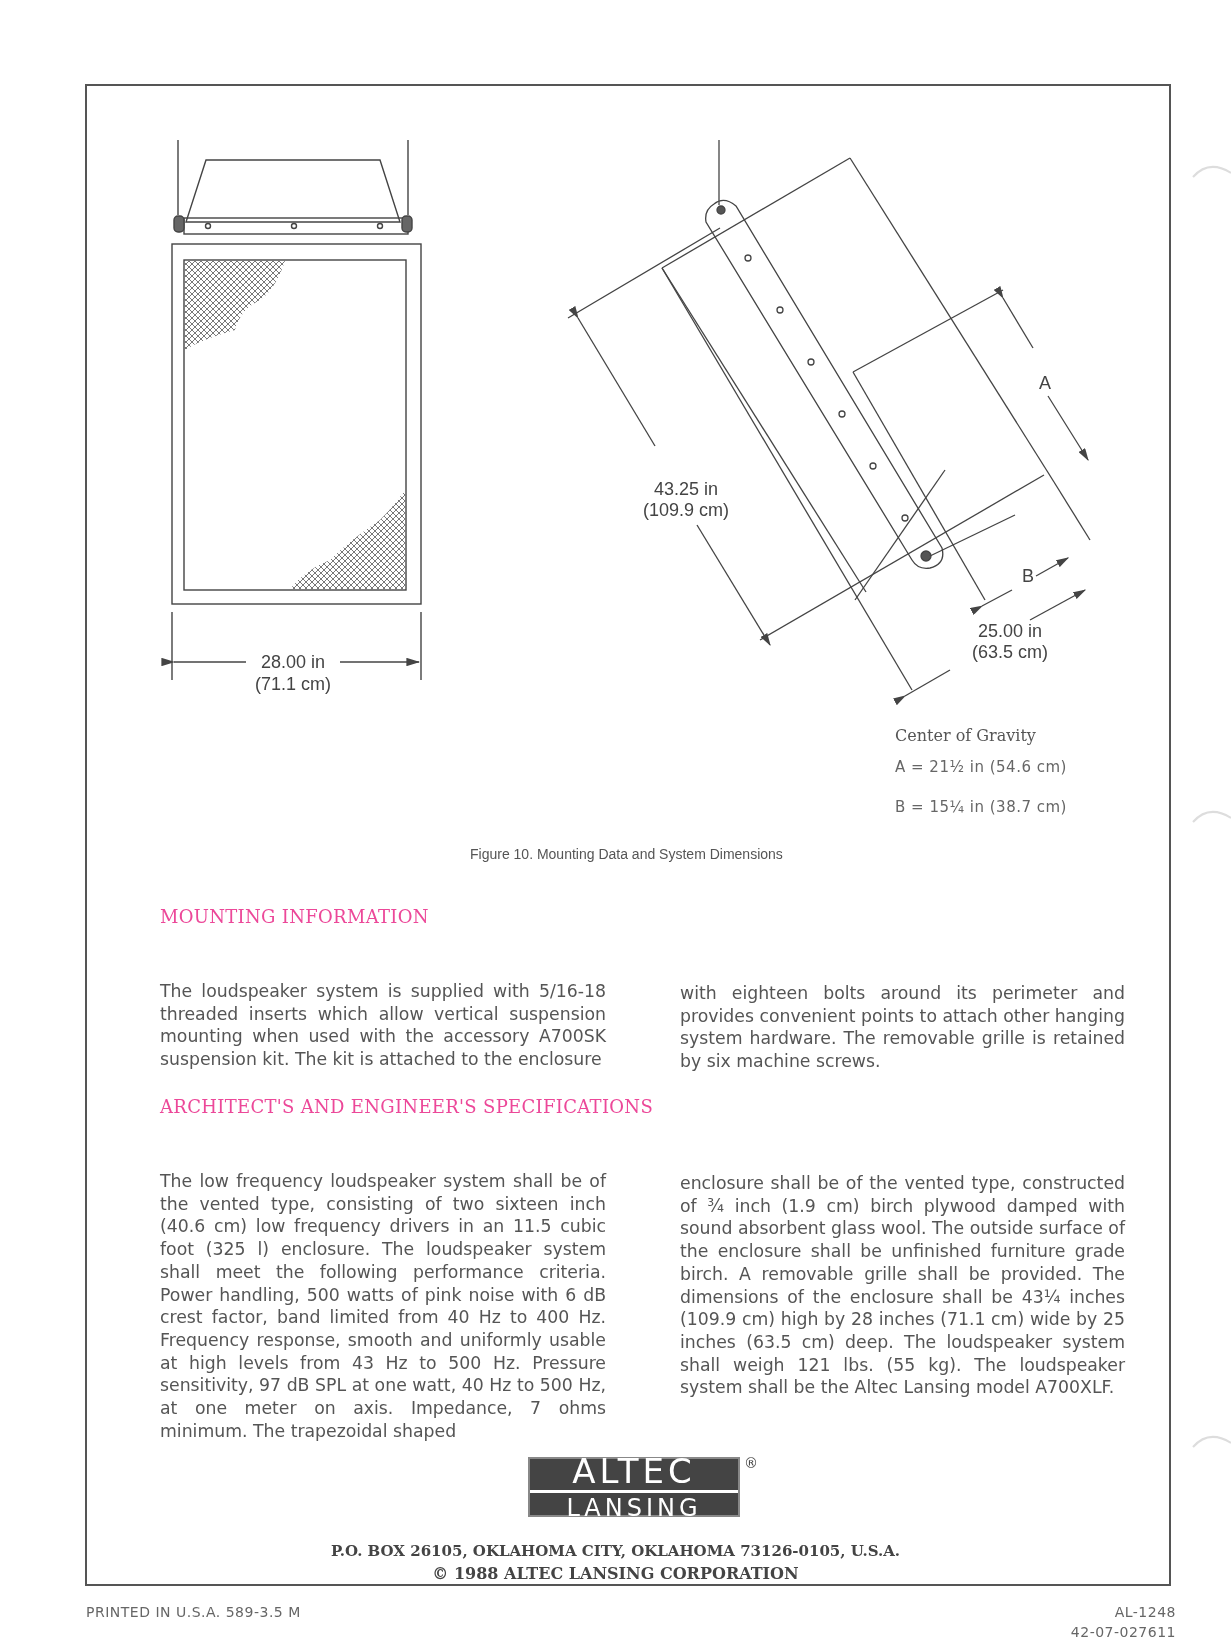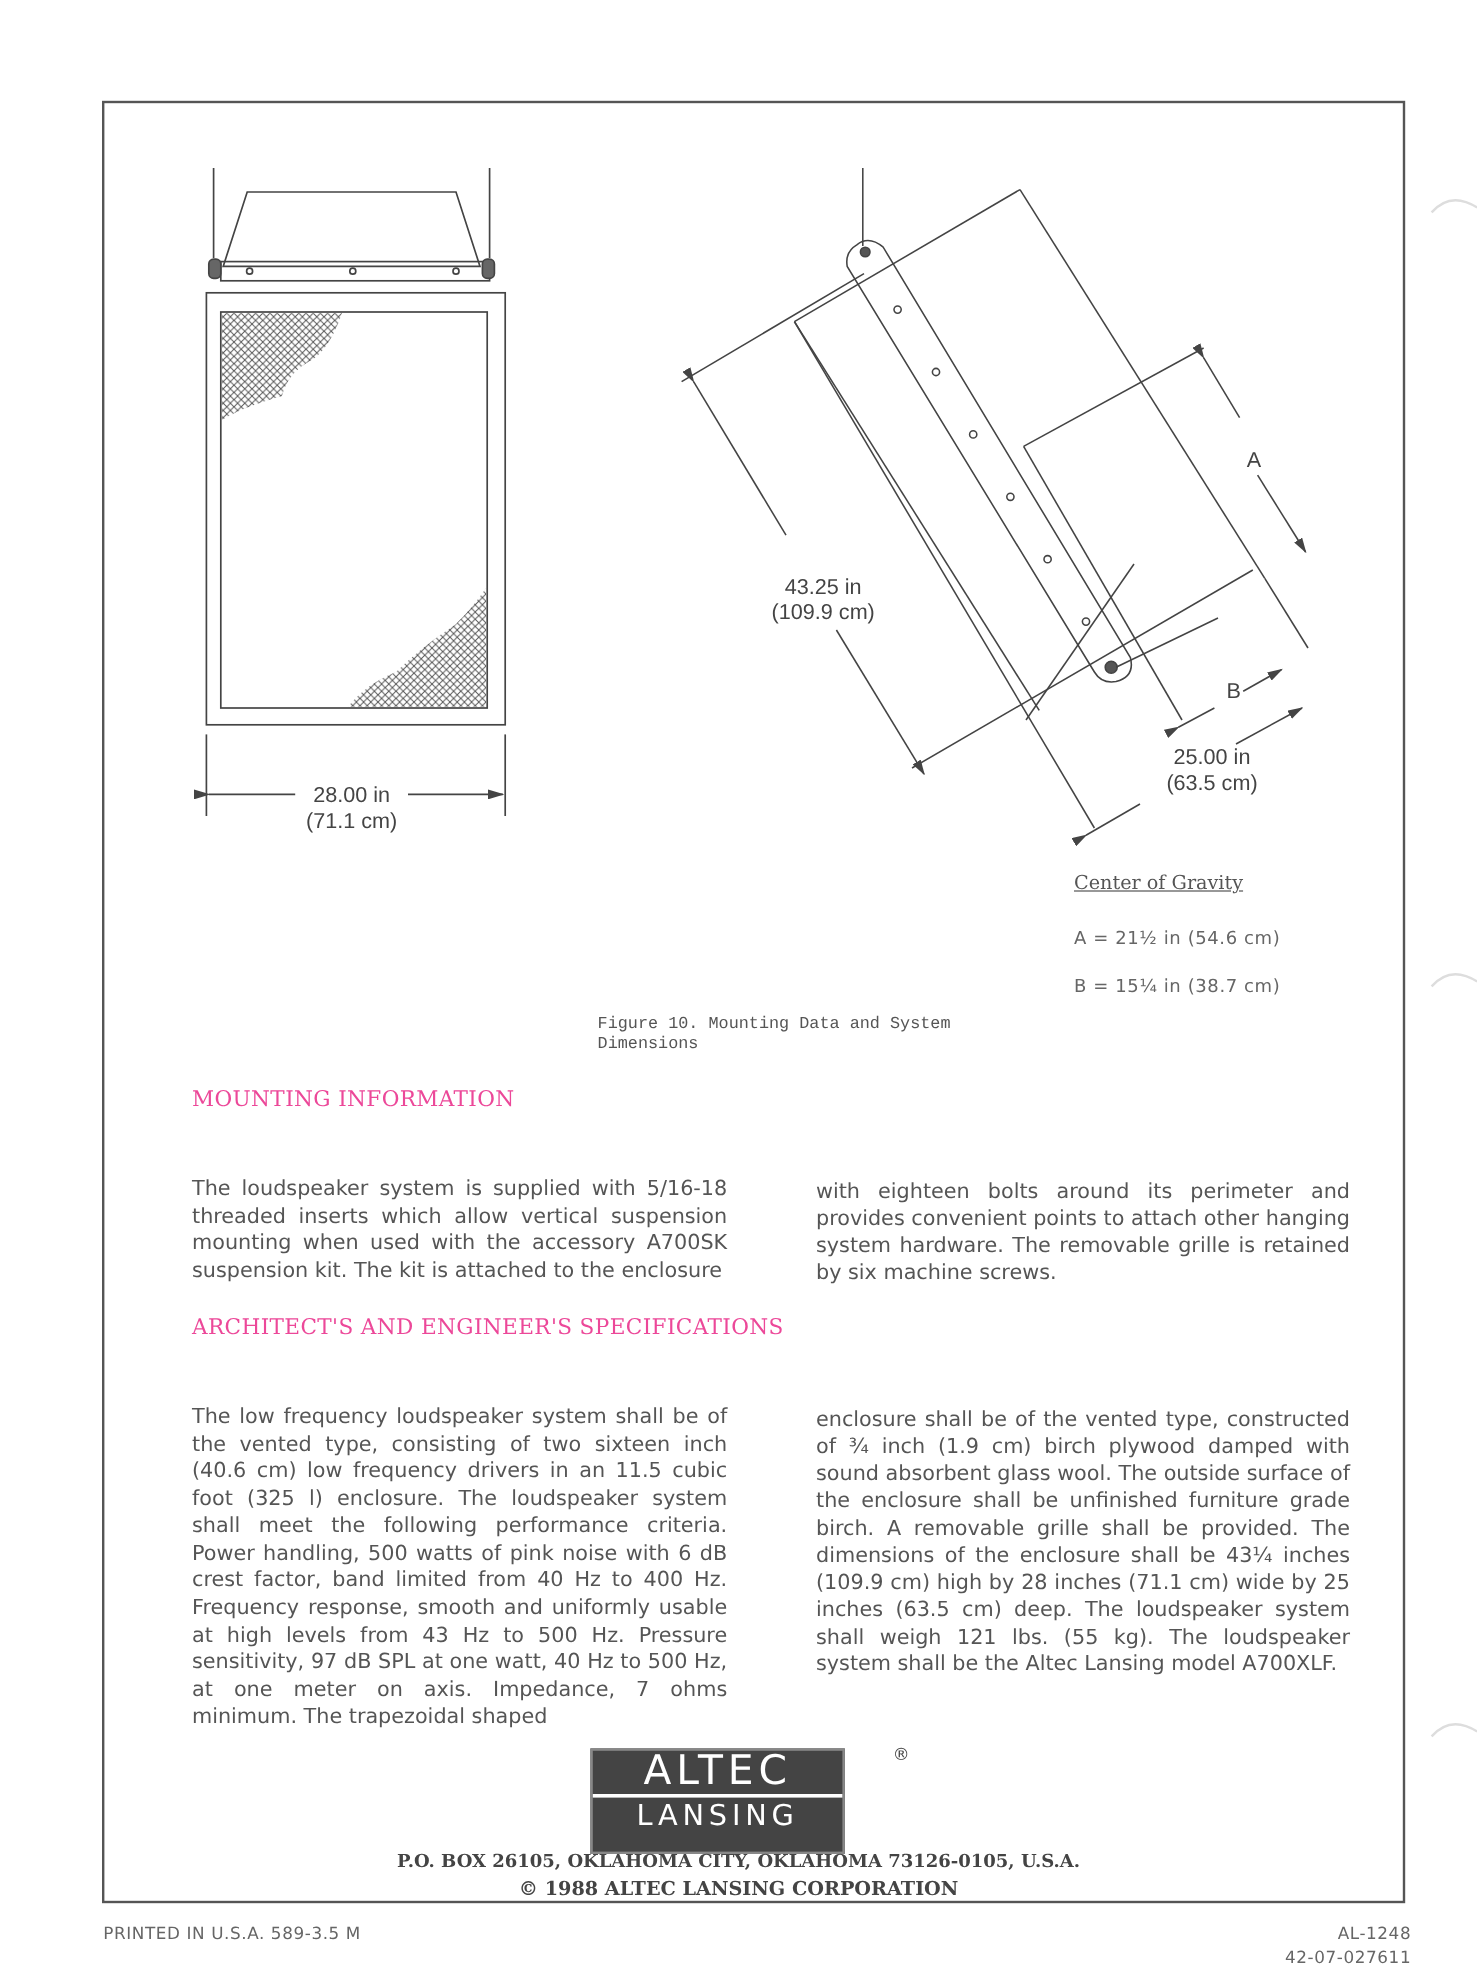--- a/index.html
+++ b/index.html
@@ -9,38 +9,38 @@
     font-family: "DejaVu Sans", sans-serif;
     overflow: hidden;
   }
   .frame {
     position: absolute; left: 85px; top: 84px; width: 1086px; height: 1502px;
     border: 2px solid #555; box-sizing: border-box;
   }
   .binder { position: absolute; right: 0; width: 40px; height: 40px; }
   .diagram { position: absolute; left: 0; top: 0; width: 1231px; height: 900px; }
   .cog { position: absolute; left: 895px; top: 726px; font-size: 16px; color: #555; }
-  .cog .title { font-family: "DejaVu Serif", serif; font-size: 16px; margin-bottom: 28px; color: #555; text-decoration: underline; }
+  .cog .title { font-family: "DejaVu Serif", serif; font-size: 16px; margin-bottom: 13px; color: #555; }
   .cog .line { font-size: 15px; margin-bottom: 22px; letter-spacing: 0.5px; color: #666; }
   .caption {
     position: absolute; left: 470px; top: 846px; width: 380px;
-    font-family: Liberation Mono, monospace; font-size: 14px; color: #555; margin-left: 28px;
+    font-family: Liberation Sans, sans-serif; font-size: 14px; color: #555;
   }
   .heading {
     position: absolute; font-family: "DejaVu Serif", serif; font-weight: normal;
     font-size: 18px; letter-spacing: 0.3px; color: #ec4899;
   }
   .col {
     position: absolute; font-size: 17.3px; line-height: 22.7px; color: #555;
     text-align: justify; text-align-last: left; margin-top: 40px;
   }
   .logo {
-    position: absolute; left: 492px; top: 1457px; width: 212px; height: 88px;
+    position: absolute; left: 528px; top: 1457px; width: 212px; height: 60px;
     background: #444; border: 2px solid #888; box-sizing: border-box;
-    display: flex; flex-direction: column; align-items: center; 
+    display: flex; flex-direction: column; align-items: center; justify-content: center;
   }
   .logo .top, .logo .bot {
     color: #fff; font-family: "DejaVu Sans", sans-serif; letter-spacing: 4px; line-height: 1;
   }
   .logo .top { font-size: 34px; font-weight: normal; border-bottom: 3px solid #fff; width: 100%; text-align: center; padding-bottom: 2px; }
   .logo .bot { font-size: 24px; margin-top: 3px; }
   .reg { position: absolute; left: 744px; top: 1455px; font-size: 14px; color: #444; }
   .addr {
     position: absolute; left: 0; width: 1231px; text-align: center;
     font-family: "DejaVu Serif", serif; font-weight: bold; color: #444;

